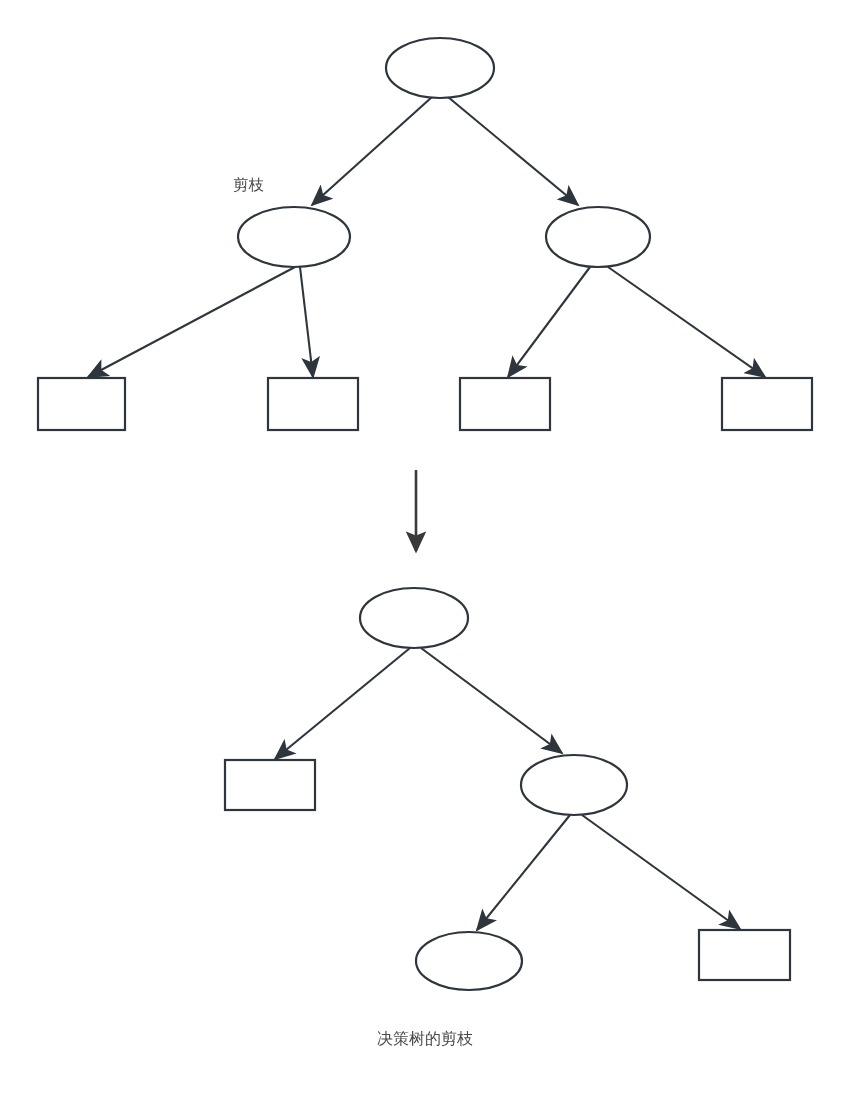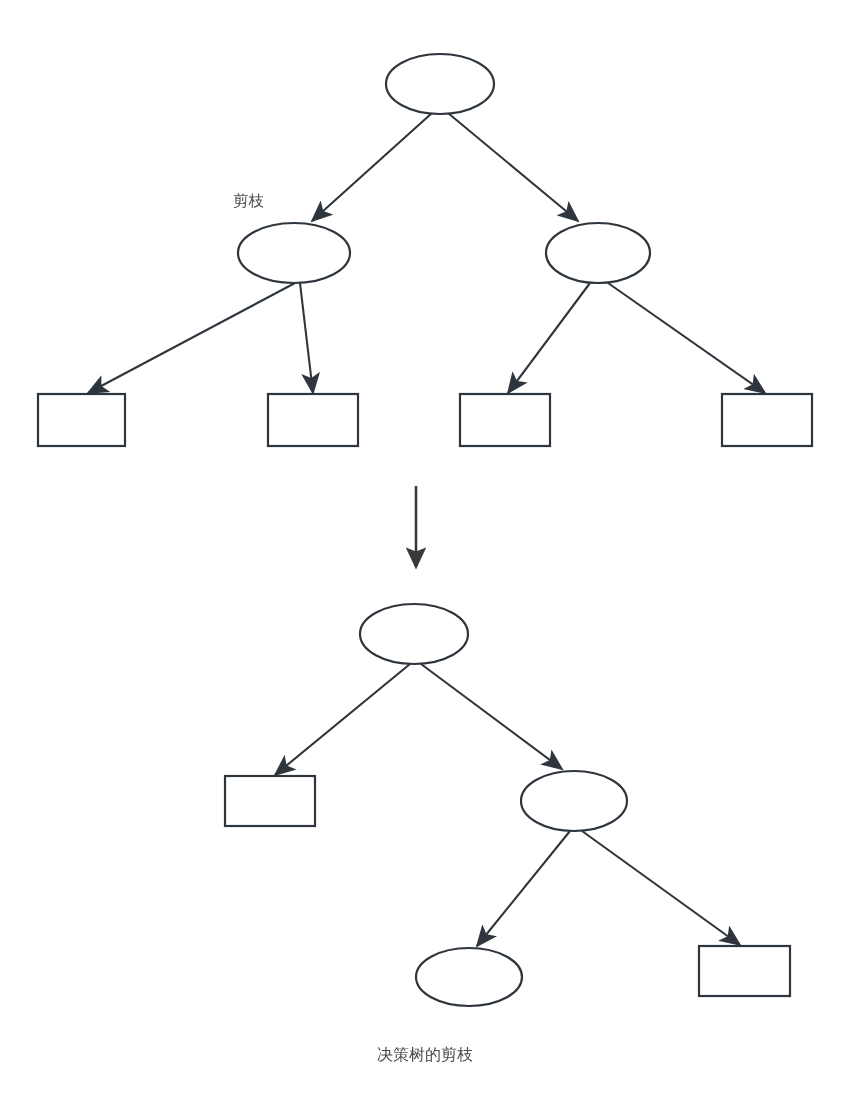--- a/index.html
+++ b/index.html
@@ -10,21 +10,21 @@
   body {
     width: 850px;
     height: 1108px;
     position: relative;
     overflow: hidden;
     font-family: "Liberation Sans", "DejaVu Sans", sans-serif;
   }
   #diagram-root {
     position: absolute;
     left: 0;
-    top: 16px;
+    top: 0;
     width: 850px;
     height: 824px;
   }
   svg#diagram-canvas {
     display: block;
     width: 850px;
     height: 1108px;
   }
   .node-shape {
     fill: #ffffff;

